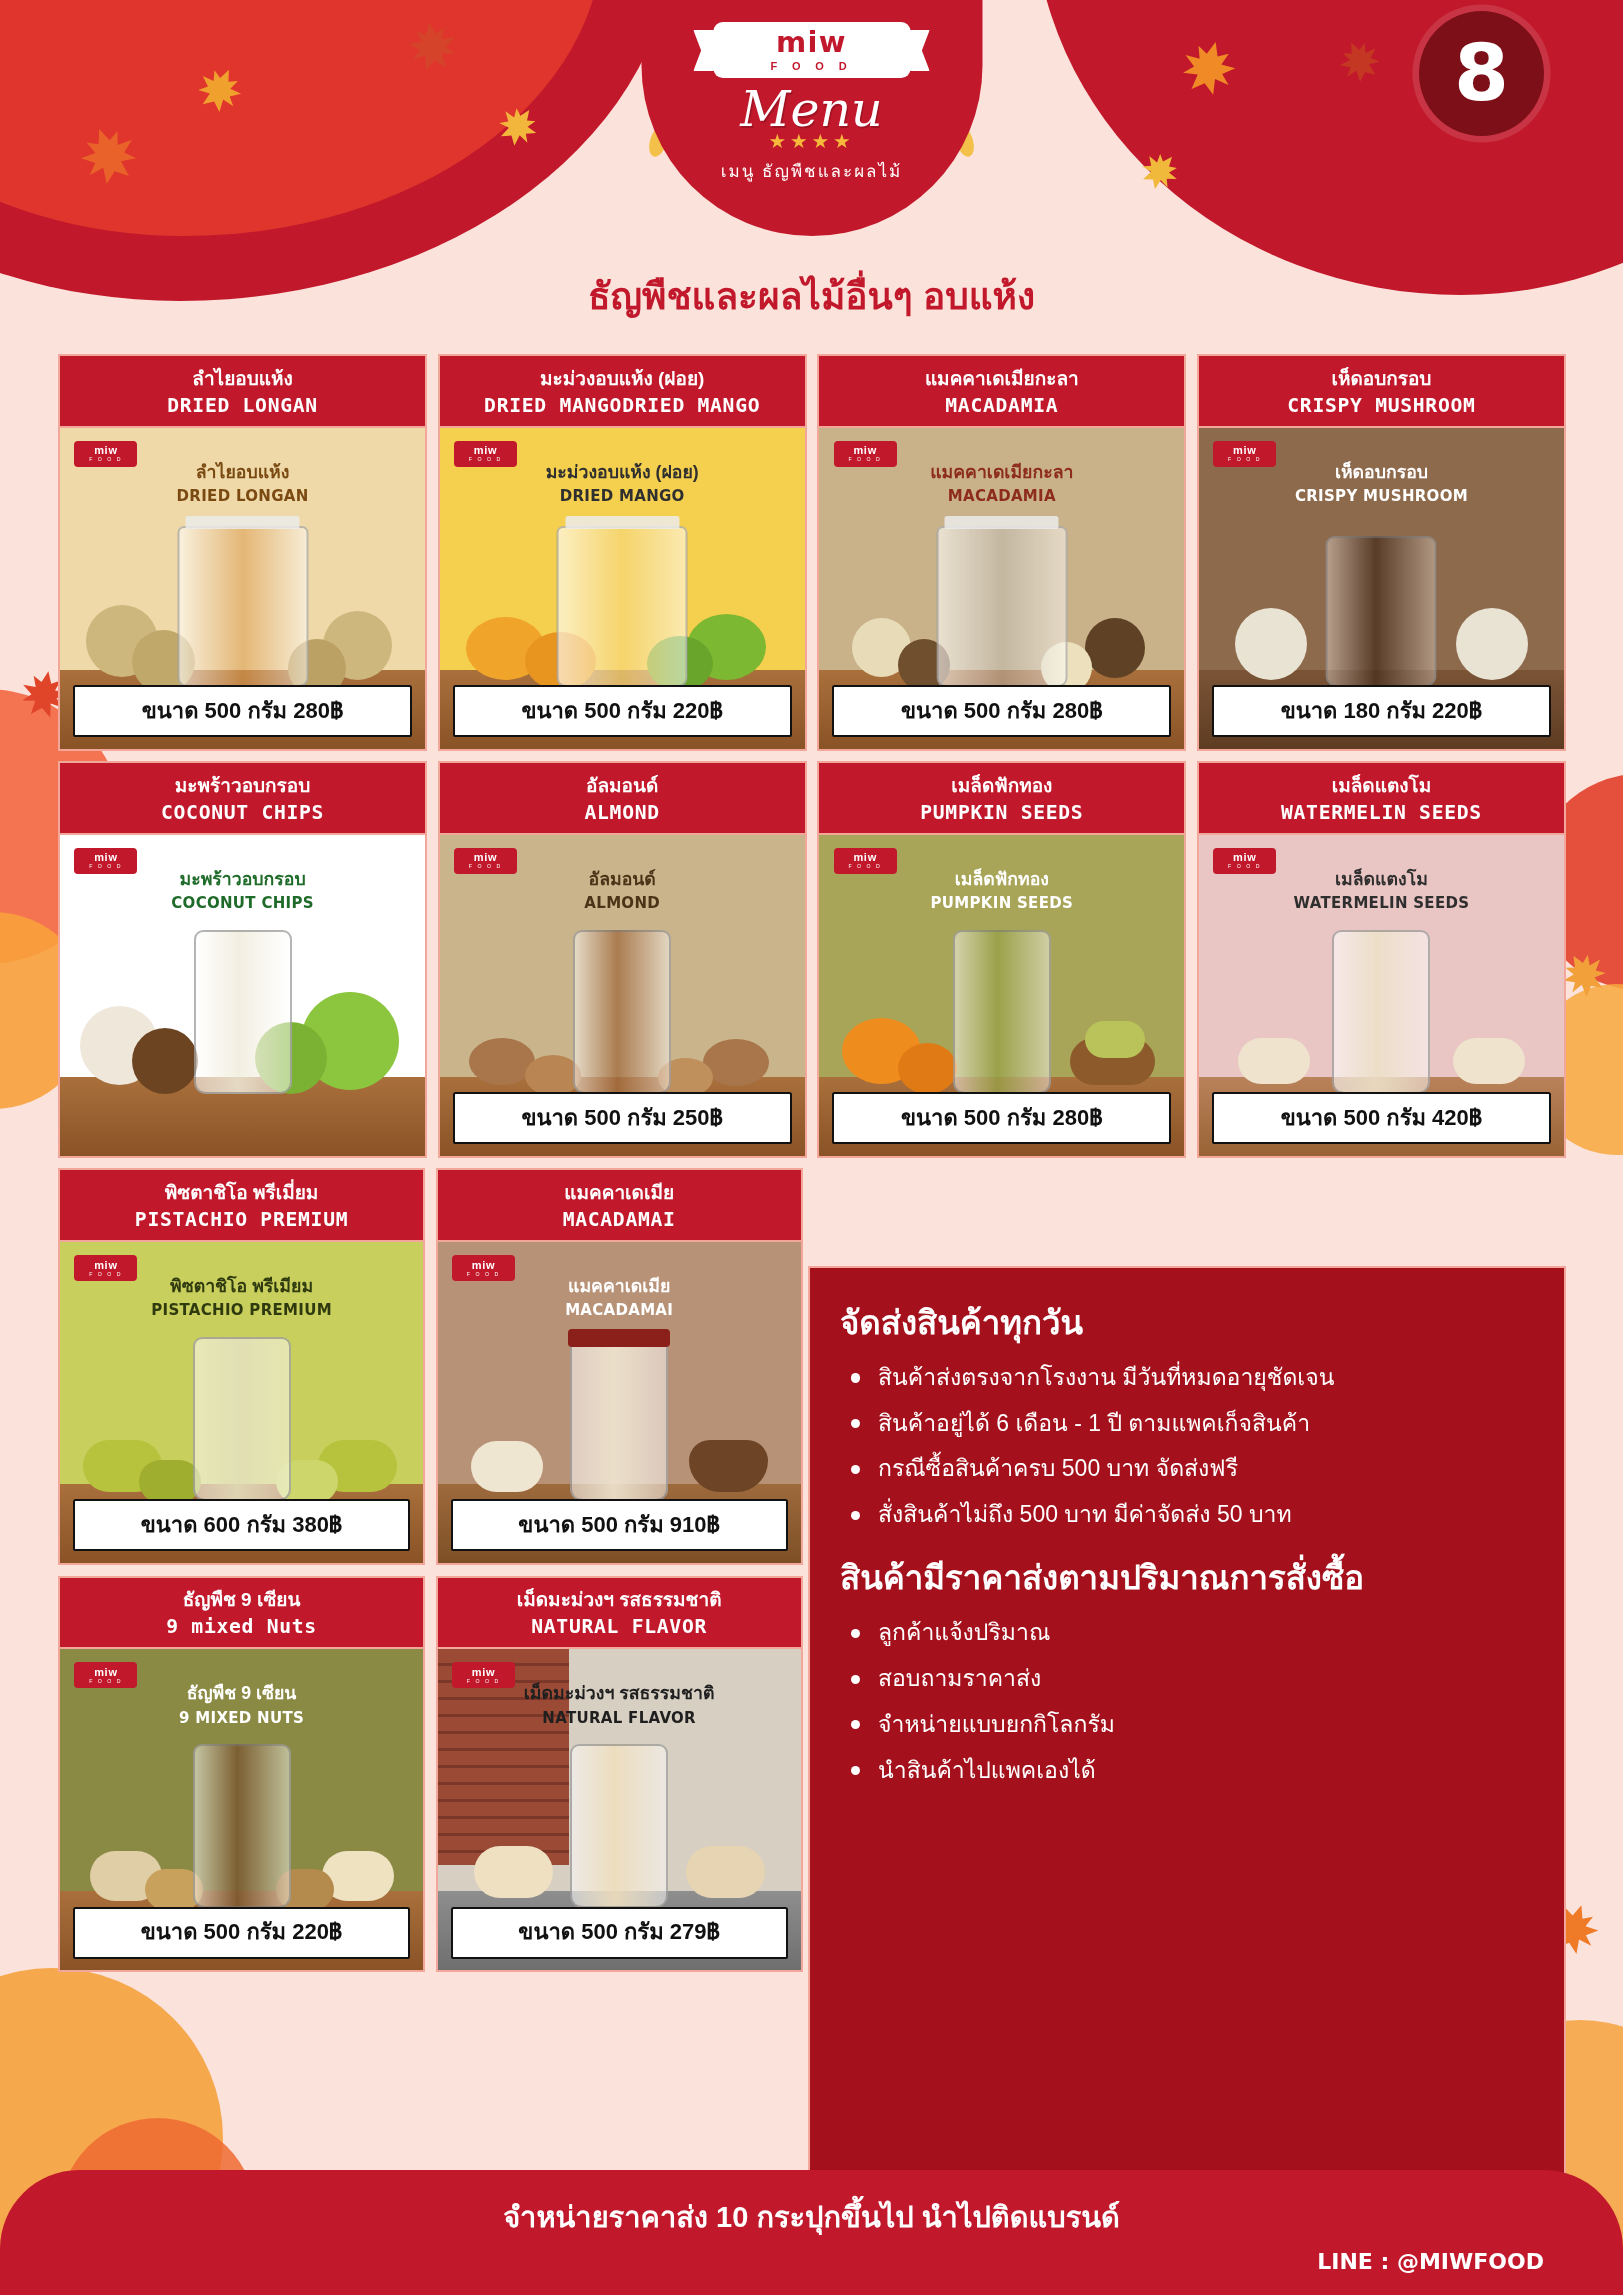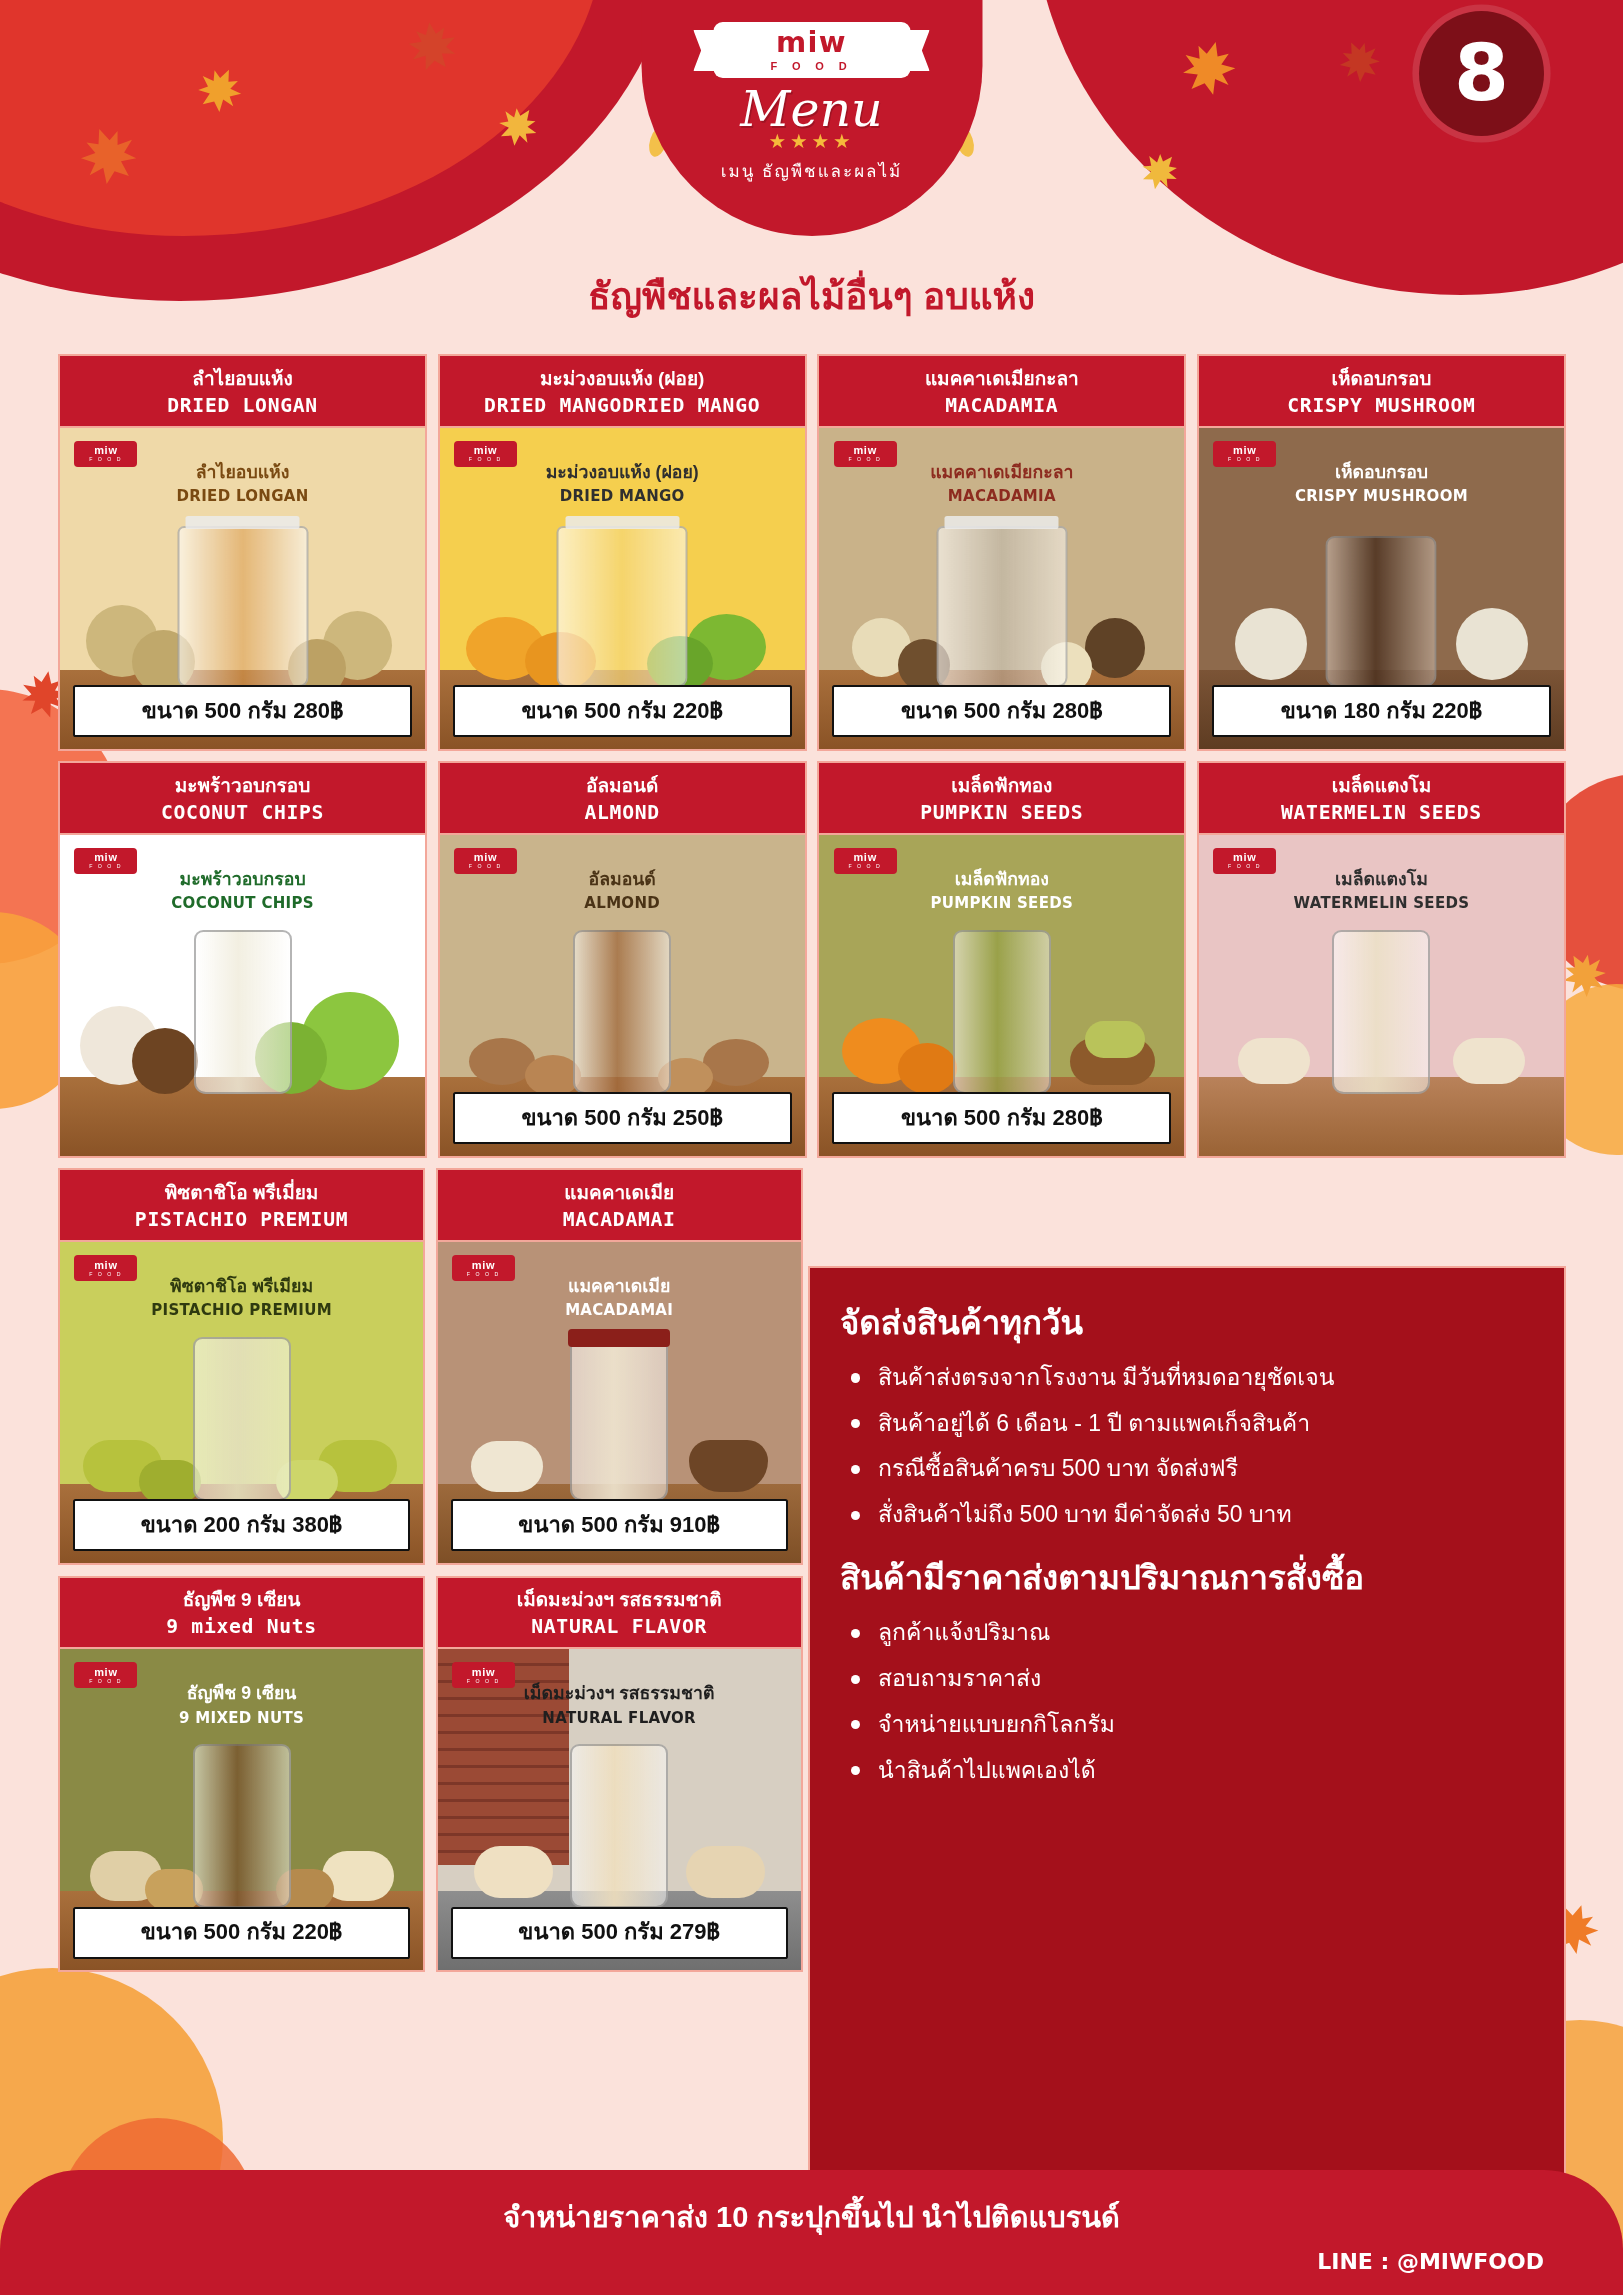--- a/index.html
+++ b/index.html
@@ -614,20 +614,21 @@
             <div class="jar" style="background:linear-gradient(90deg,rgba(255,255,255,.6),rgba(236,225,200,.9) 45%,rgba(255,255,255,.5));"></div>
           </div>
           <div class="mini-logo">
             <div class="m1">miw</div>
             <div class="m2">F O O D</div>
           </div>
           <div class="prod-label" style="color:#2f2f2f">
             <div class="pt">เมล็ดแตงโม</div>
             <div class="pe">WATERMELIN SEEDS</div>
           </div>
+          <div class="price-bar">ขนาด 500 กรัม 420฿</div>
         </div>
       </div>
     </div>
 
     <div class="row">
 
       <div class="cell">
         <div class="cell-head">
           <div class="th">พิซตาชิโอ พรีเมี่ยม</div>
           <div class="en">PISTACHIO PREMIUM</div>
@@ -642,21 +643,21 @@
             <div class="jar" style="background:linear-gradient(90deg,rgba(255,255,255,.55),rgba(228,224,190,.9) 45%,rgba(255,255,255,.5));"></div>
           </div>
           <div class="mini-logo">
             <div class="m1">miw</div>
             <div class="m2">F O O D</div>
           </div>
           <div class="prod-label" style="color:#2f3a0f">
             <div class="pt">พิซตาชิโอ พรีเมียม</div>
             <div class="pe">PISTACHIO PREMIUM</div>
           </div>
-          <div class="price-bar">ขนาด 200 กรัม 380฿</div>
+          <div class="price-bar">ขนาด 600 กรัม 380฿</div>
         </div>
       </div>
 
       <div class="cell">
         <div class="cell-head">
           <div class="th">แมคคาเดเมีย</div>
           <div class="en">MACADAMAI</div>
         </div>
         <div class="cell-body" style="background:#b89277">
           <div class="scene">

